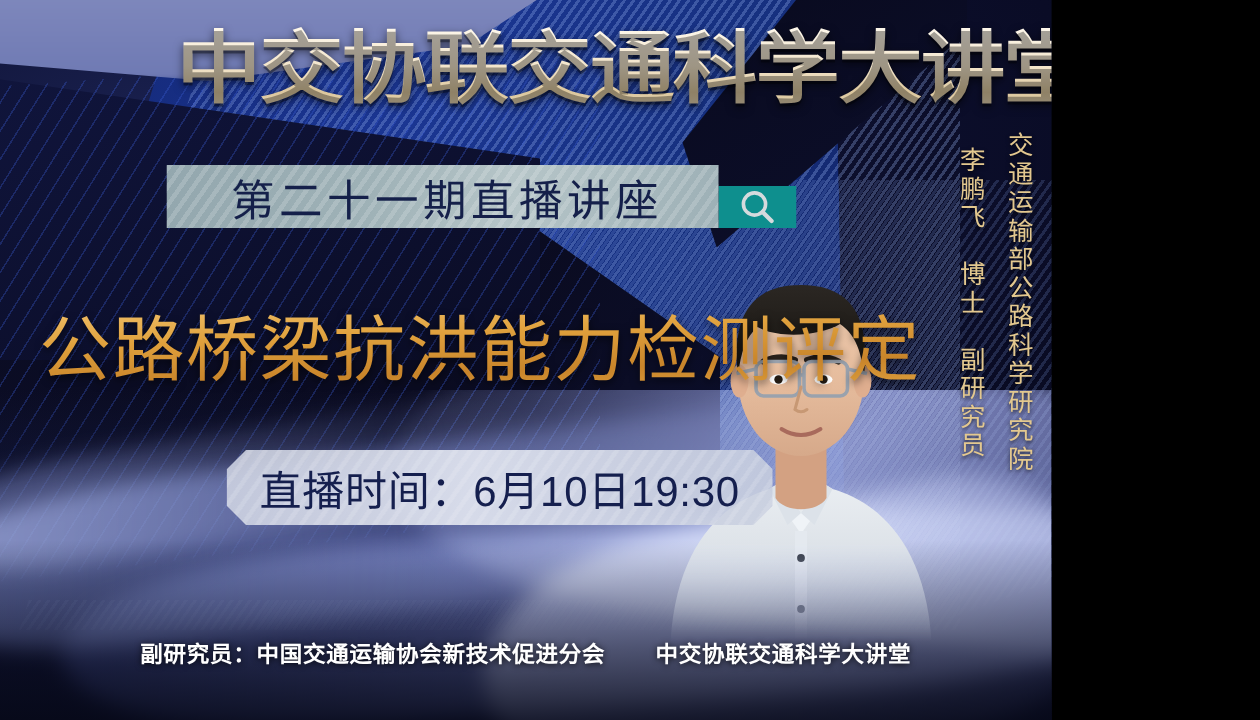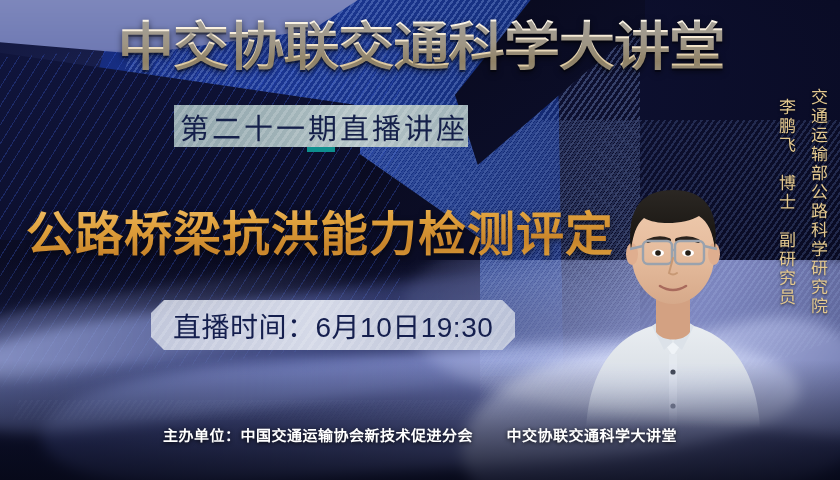--- a/index.html
+++ b/index.html
@@ -3,21 +3,21 @@
 <meta charset="utf-8">
 <title>Webinar Poster</title>
 <style>
   html, body {
     margin: 0;
     padding: 0;
     background: #000;
   }
   #poster {
     position: relative;
-    width: 840px;
+    width: 701px;
     height: 480px;
     overflow: hidden;
     font-family: "Liberation Sans", "DejaVu Sans", sans-serif;
     background: #0a0c22;
     user-select: none;
   }
 
   
   .bg-layer { position: absolute; inset: 0; }
 
@@ -198,23 +198,22 @@
   }
 
   
   .subtitle-bar {
     position: absolute;
     top: 105px;
     left: 111px;
     width: 420px;
     height: 47px;
     display: flex;
-    align-items: center;
+    align-items: flex-end;
     overflow: hidden;
-    flex-direction: column;
   }
   .subtitle-fill {
     position: relative;
     flex: 1 1 auto;
     background:
       repeating-linear-gradient(-55deg, rgba(255,255,255,.16) 0 3px, rgba(255,255,255,0) 3px 7px),
       linear-gradient(100deg, #93a7ae 0%, #9fb2b7 38%, #b6c5c8 62%, #9db0b6 100%);
     display: flex;
     align-items: center;
     justify-content: center;
@@ -235,21 +234,21 @@
   }
   .search-box svg { display: block; }
 
   
   .headline {
     position: absolute;
     top: 205px;
     left: 26px;
     font-size: 48px;
     line-height: 58px;
-    font-weight: 700;
+    font-weight: 400;
     letter-spacing: 1px;
     background: linear-gradient(178deg, #f0c06a 0%, #dfa03c 34%, #c8842a 68%, #e0a441 100%);
     -webkit-background-clip: text;
     background-clip: text;
     -webkit-text-fill-color: transparent;
     filter: drop-shadow(0 2px 3px rgba(0,0,0,.6));
     font-family: "DejaVu Sans", "Liberation Sans", sans-serif;
   }
 
   
@@ -421,19 +420,19 @@
 
     <div class="time-box">
       <span class="time-text">直播时间：6月10日19:30</span>
     </div>
 
     <div class="vtext vtext-org">交通运输部公路科学研究院</div>
 
     <div class="vtext vtext-name">李鹏飞　博士　副研究员</div>
 
     <div class="footer">
-      <span>主办单位：中国交通运输协会新技术促进分会</span>
+      <span>副研究员：中国交通运输协会新技术促进分会</span>
       <span class="gap"></span>
       <span>中交协联交通科学大讲堂</span>
     </div>
 
   </div>
 </div>
 
 </body></html>

